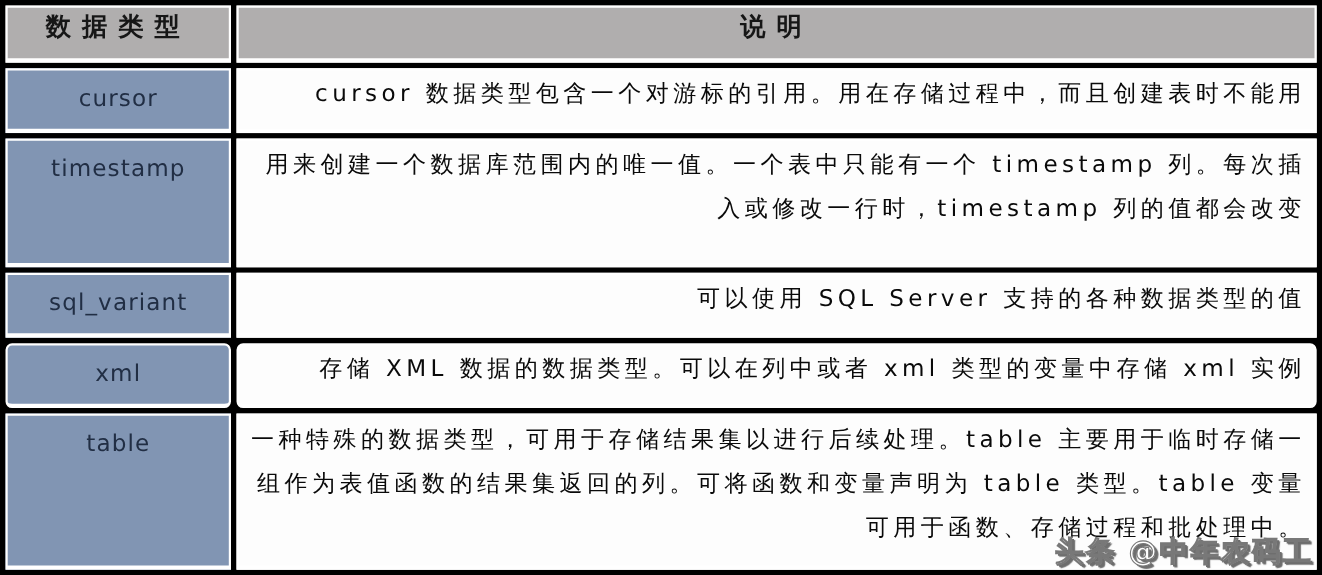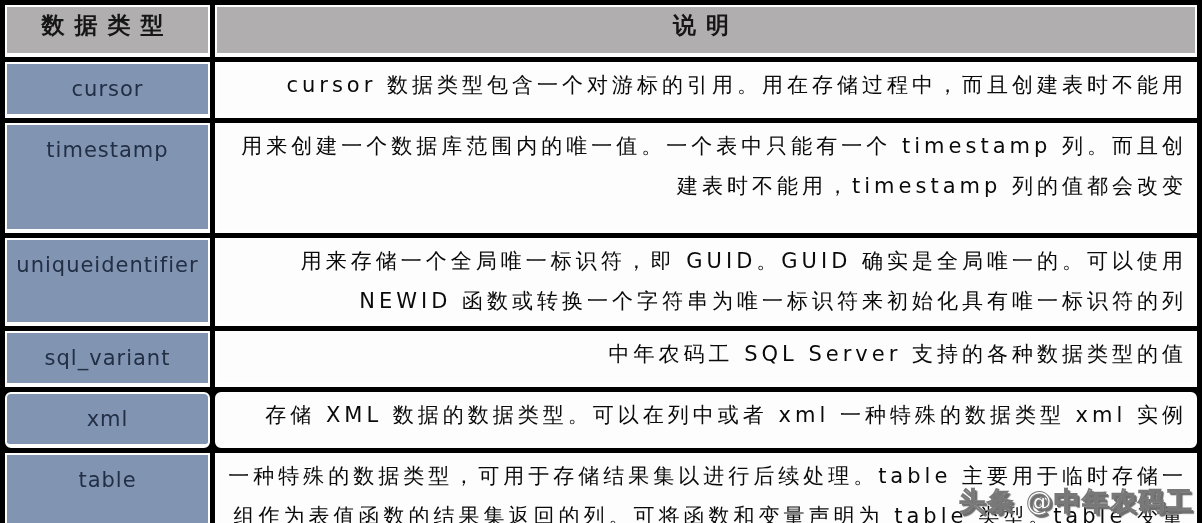--- a/index.html
+++ b/index.html
@@ -100,33 +100,29 @@
         <th class="hcell">说明</th>
       </tr>
     </thead>
     <tbody>
       <tr class="rh-r0">
         <td class="tcell">cursor</td>
         <td class="dcell">cursor 数据类型包含一个对游标的引用。用在存储过程中，而且创建表时不能用</td>
       </tr>
       <tr class="rh-r1">
         <td class="tcell">timestamp</td>
-        <td class="dcell">用来创建一个数据库范围内的唯一值。一个表中只能有一个 timestamp 列。而且创建表时不能用，timestamp 列的值都会改变</td>
-      </tr>
-      <tr class="rh-r2">
-        <td class="tcell">uniqueidentifier</td>
-        <td class="dcell">用来存储一个全局唯一标识符，即 GUID。GUID 确实是全局唯一的。可以使用 NEWID 函数或转换一个字符串为唯一标识符来初始化具有唯一标识符的列</td>
+        <td class="dcell">用来创建一个数据库范围内的唯一值。一个表中只能有一个 timestamp 列。每次插入或修改一行时，timestamp 列的值都会改变</td>
       </tr>
       <tr class="rh-r3">
         <td class="tcell">sql_variant</td>
-        <td class="dcell">中年农码工 SQL Server 支持的各种数据类型的值</td>
+        <td class="dcell">可以使用 SQL Server 支持的各种数据类型的值</td>
       </tr>
       <tr class="rh-r4">
         <td class="tcell">xml</td>
-        <td class="dcell">存储 XML 数据的数据类型。可以在列中或者 xml 一种特殊的数据类型 xml 实例</td>
+        <td class="dcell">存储 XML 数据的数据类型。可以在列中或者 xml 类型的变量中存储 xml 实例</td>
       </tr>
       <tr class="rh-r5">
         <td class="tcell">table</td>
         <td class="dcell">一种特殊的数据类型，可用于存储结果集以进行后续处理。table 主要用于临时存储一组作为表值函数的结果集返回的列。可将函数和变量声明为 table 类型。table 变量可用于函数、存储过程和批处理中。</td>
       </tr>
     </tbody>
   </table>
 
   <div class="watermark">头条 @中年农码工</div>
 </div>

